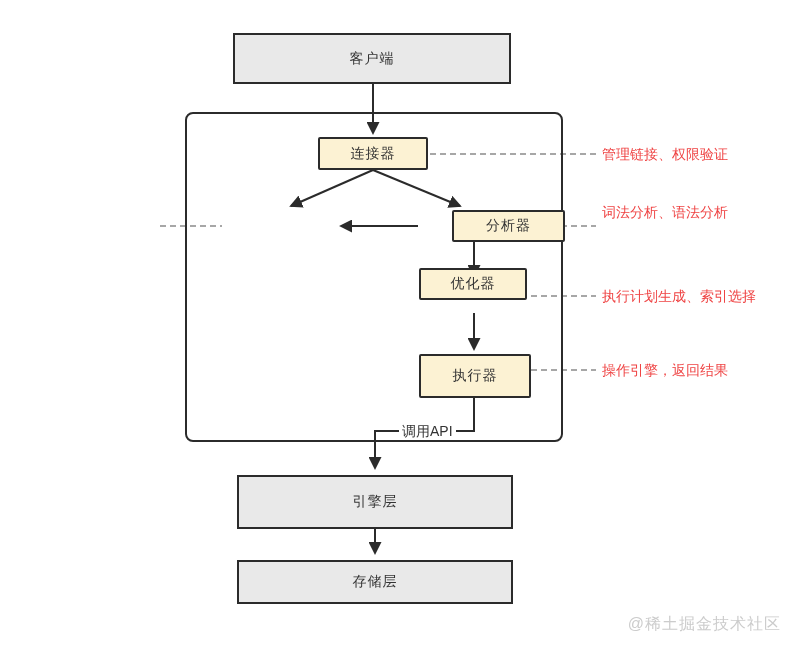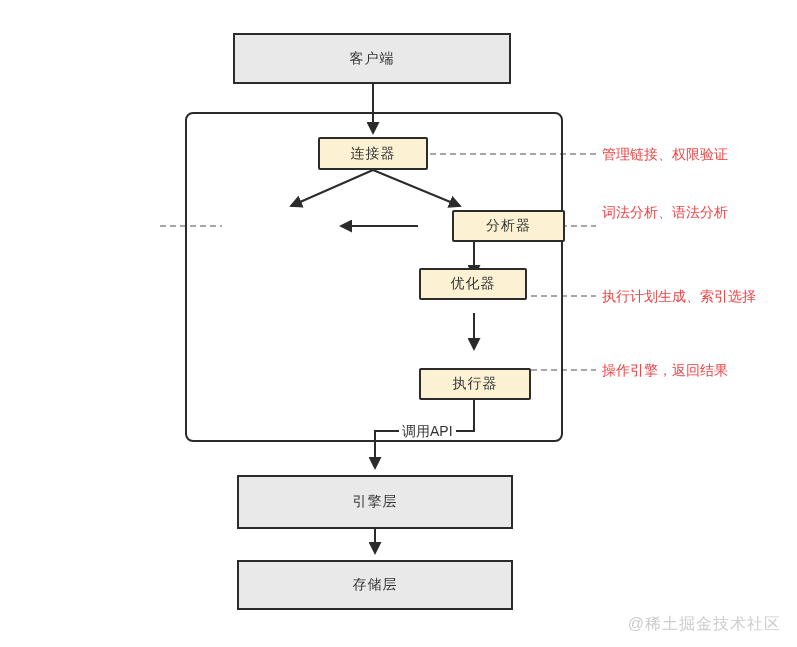--- a/index.html
+++ b/index.html
@@ -105,29 +105,29 @@
 
 
   <div class="node yellow" style="left:418px; top:210px; width:113px; height:32px;margin-left:34px;">
     <span>分析器</span>
   </div>
 
   <div class="node yellow" style="left:419px; top:268px; width:108px; height:32px;">
     <span>优化器</span>
   </div>
 
-  <div class="node yellow" style="left:419px; top:368px; width:112px; height:32px;">
+  <div class="node yellow" style="left:419px; top:354px; width:112px; height:44px;">
     <span>执行器</span>
   </div>
 
   <div class="node gray" style="left:237px; top:475px; width:276px; height:54px;">
     <span>引擎层</span>
   </div>
 
-  <div class="node gray" style="left:237px; top:560px; width:276px; height:50px;">
+  <div class="node gray" style="left:237px; top:560px; width:276px; height:44px;">
     <span>存储层</span>
   </div>
 
   <div class="note" style="left:602px; top:145px;">管理链接、权限验证</div>
 
 
   <div class="note" style="left:602px; top:203px;">词法分析、语法分析</div>
 
   <div class="note" style="left:602px; top:287px;">执行计划生成、索引选择</div>
 

